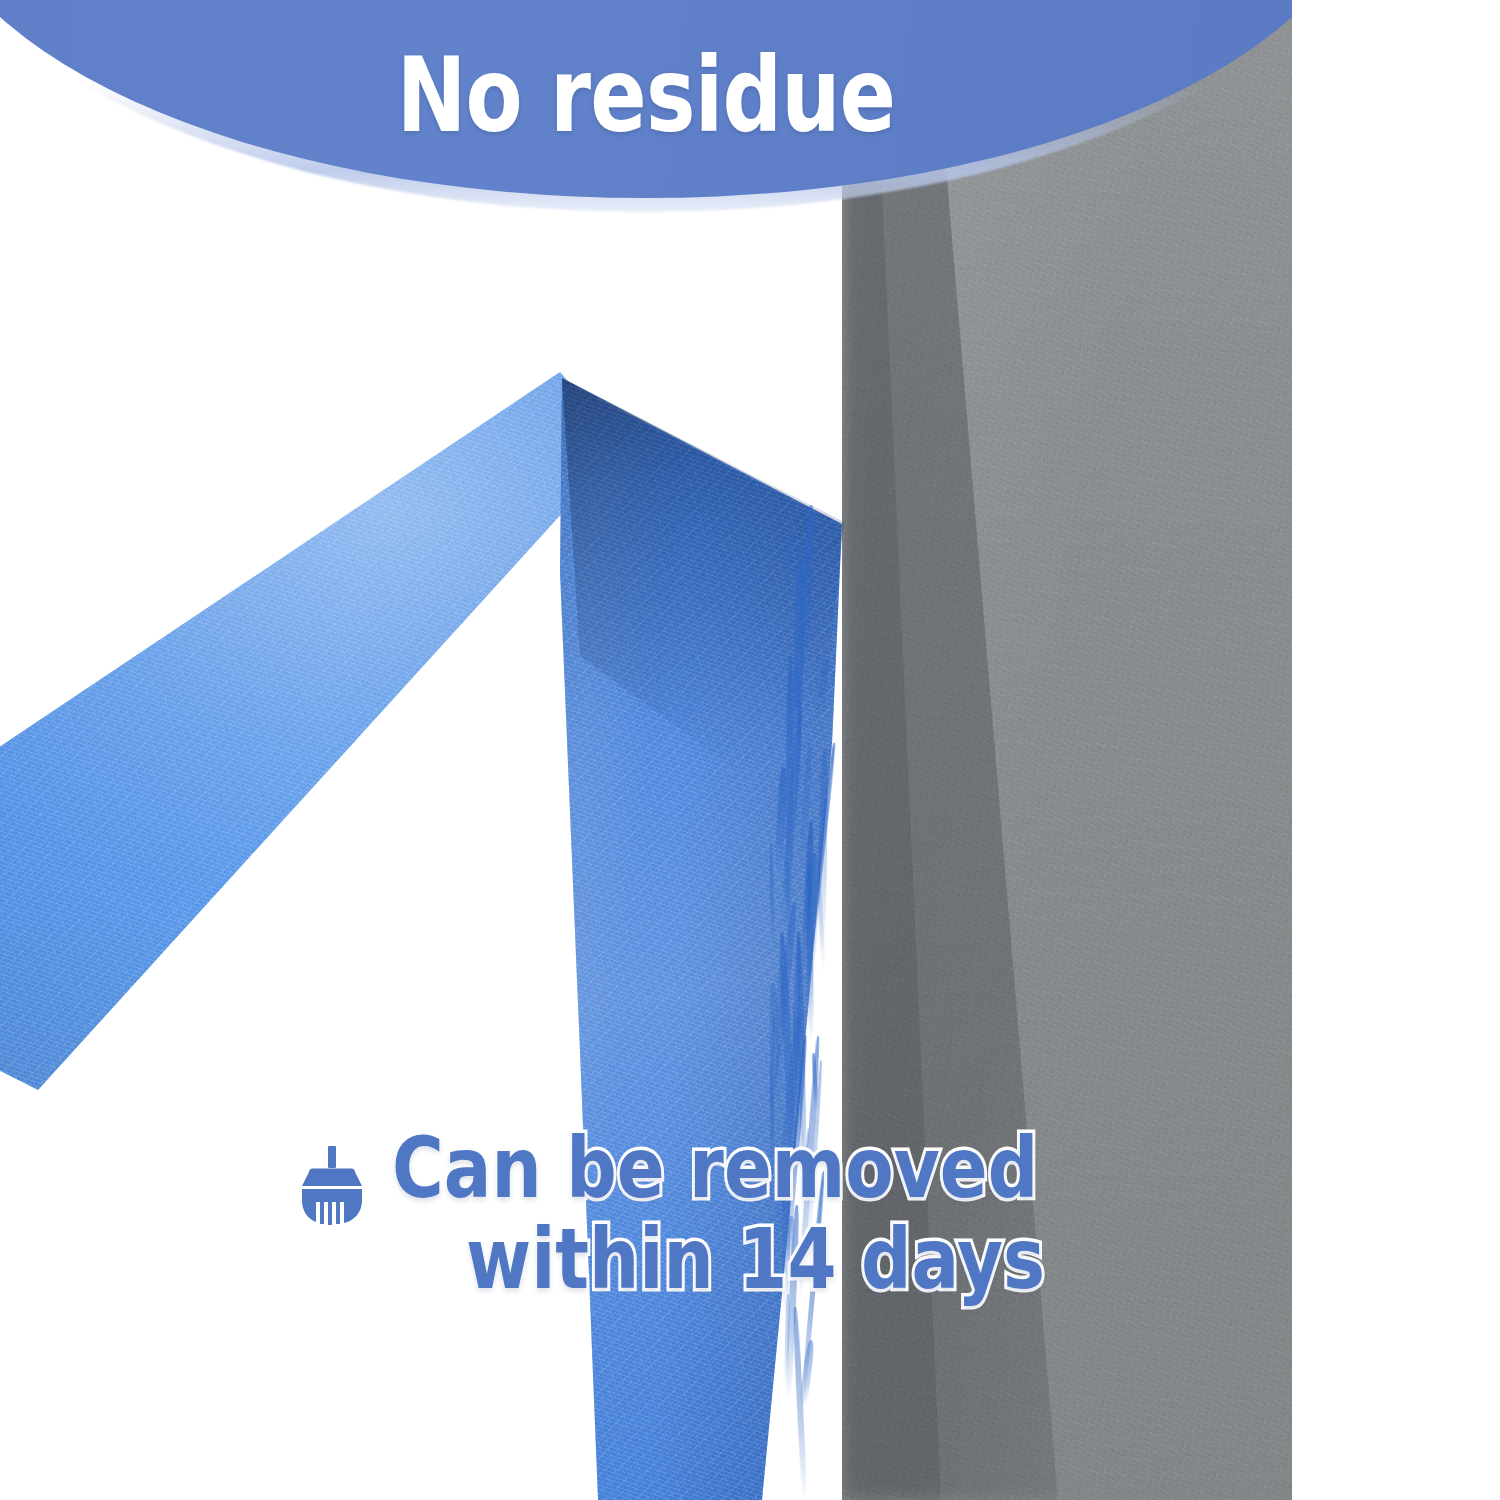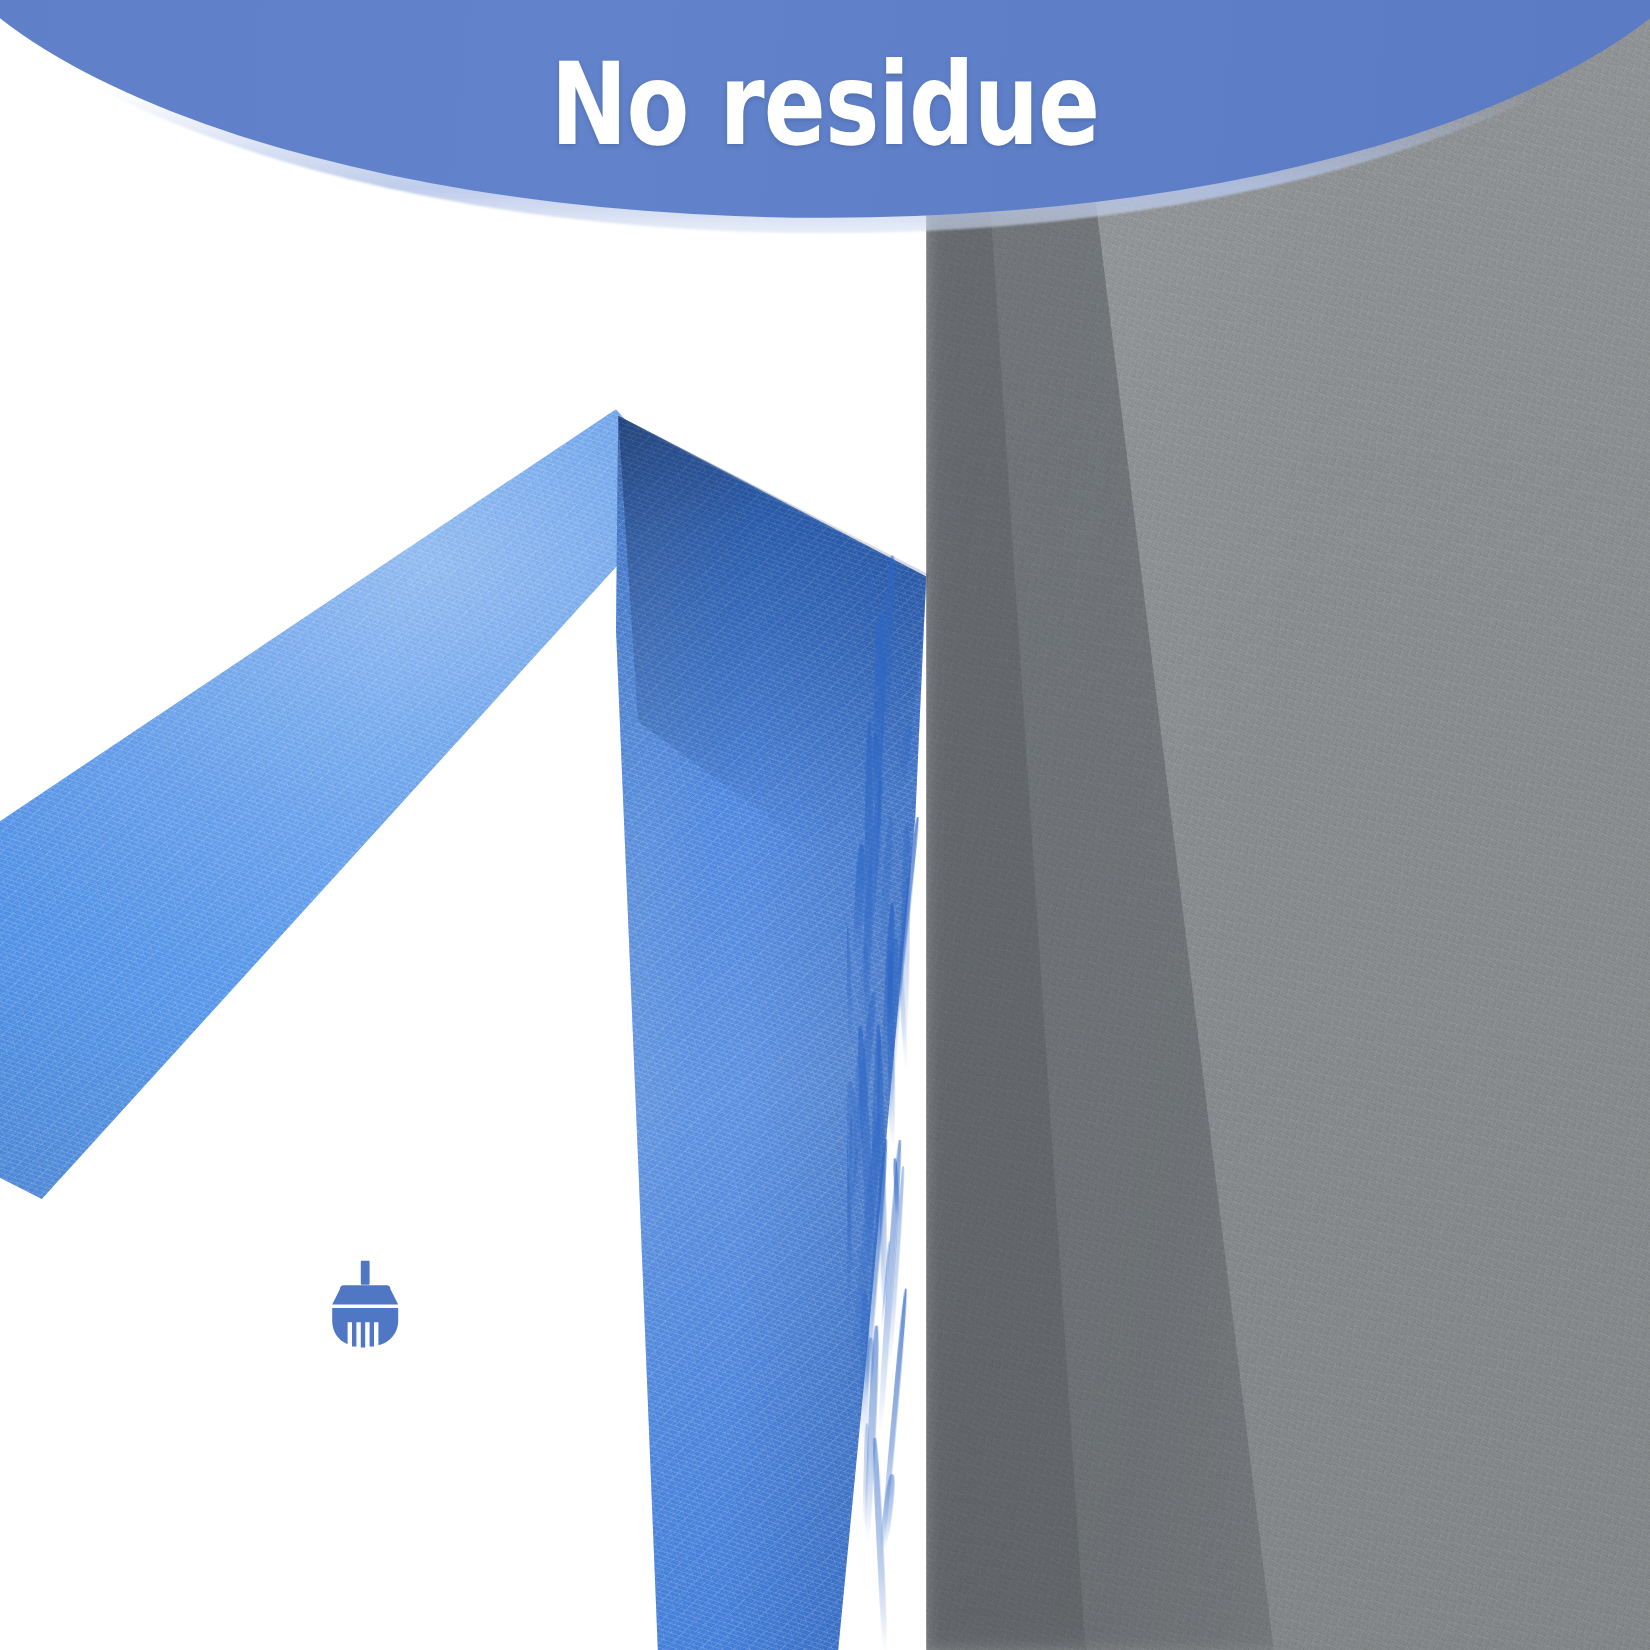--- a/index.html
+++ b/index.html
@@ -1,20 +1,20 @@
 <!DOCTYPE html>
 <html><head>
 <meta charset="utf-8">
 <title>No residue — painter's tape product image</title>
 <style>
   html,body{margin:0;padding:0;background:#ffffff;}
   *{box-sizing:border-box;}
   #stage{
     position:relative;
-    width:1500px;height:1500px;
+    width:1292px;height:1500px;
     overflow:hidden;
     background:#ffffff;
     font-family:"Liberation Sans", sans-serif;
   }
 
   
   .layer{position:absolute;inset:0;}
 
   #wall-gray{
     position:absolute;
@@ -286,15 +286,19 @@
   <div id="promo">
     <div id="broom-icon">
       <svg viewBox="0 0 72 80" width="72" height="80" aria-hidden="true">
         <g fill="#4f77c4">
           <rect x="32" y="0" width="8" height="22" rx="1"></rect>
           <path d="M13 26 C13 24 14.5 22.5 16.5 22.5 L55.5 22.5 C57.5 22.5 59 24 59 26 L66 40 L6 40 Z"></path>
           <path d="M6 43 L66 43 L66 55 C66 66 58 75 48 77 L48 56 L44 56 L44 78 L40 78 L40 56 L36 56 L36 79 L32 79 L32 56 L28 56 L28 78 L24 78 L24 56 L20 56 L20 76 C12 73 6 65 6 55 Z"></path>
         </g>
       </svg>
     </div>
+    <div id="promo-lines">
+      <span class="line first">Can be removed</span>
+      <span class="line second">within 14 days</span>
+    </div>
   </div>
 
 </div>
 
 </body></html>

